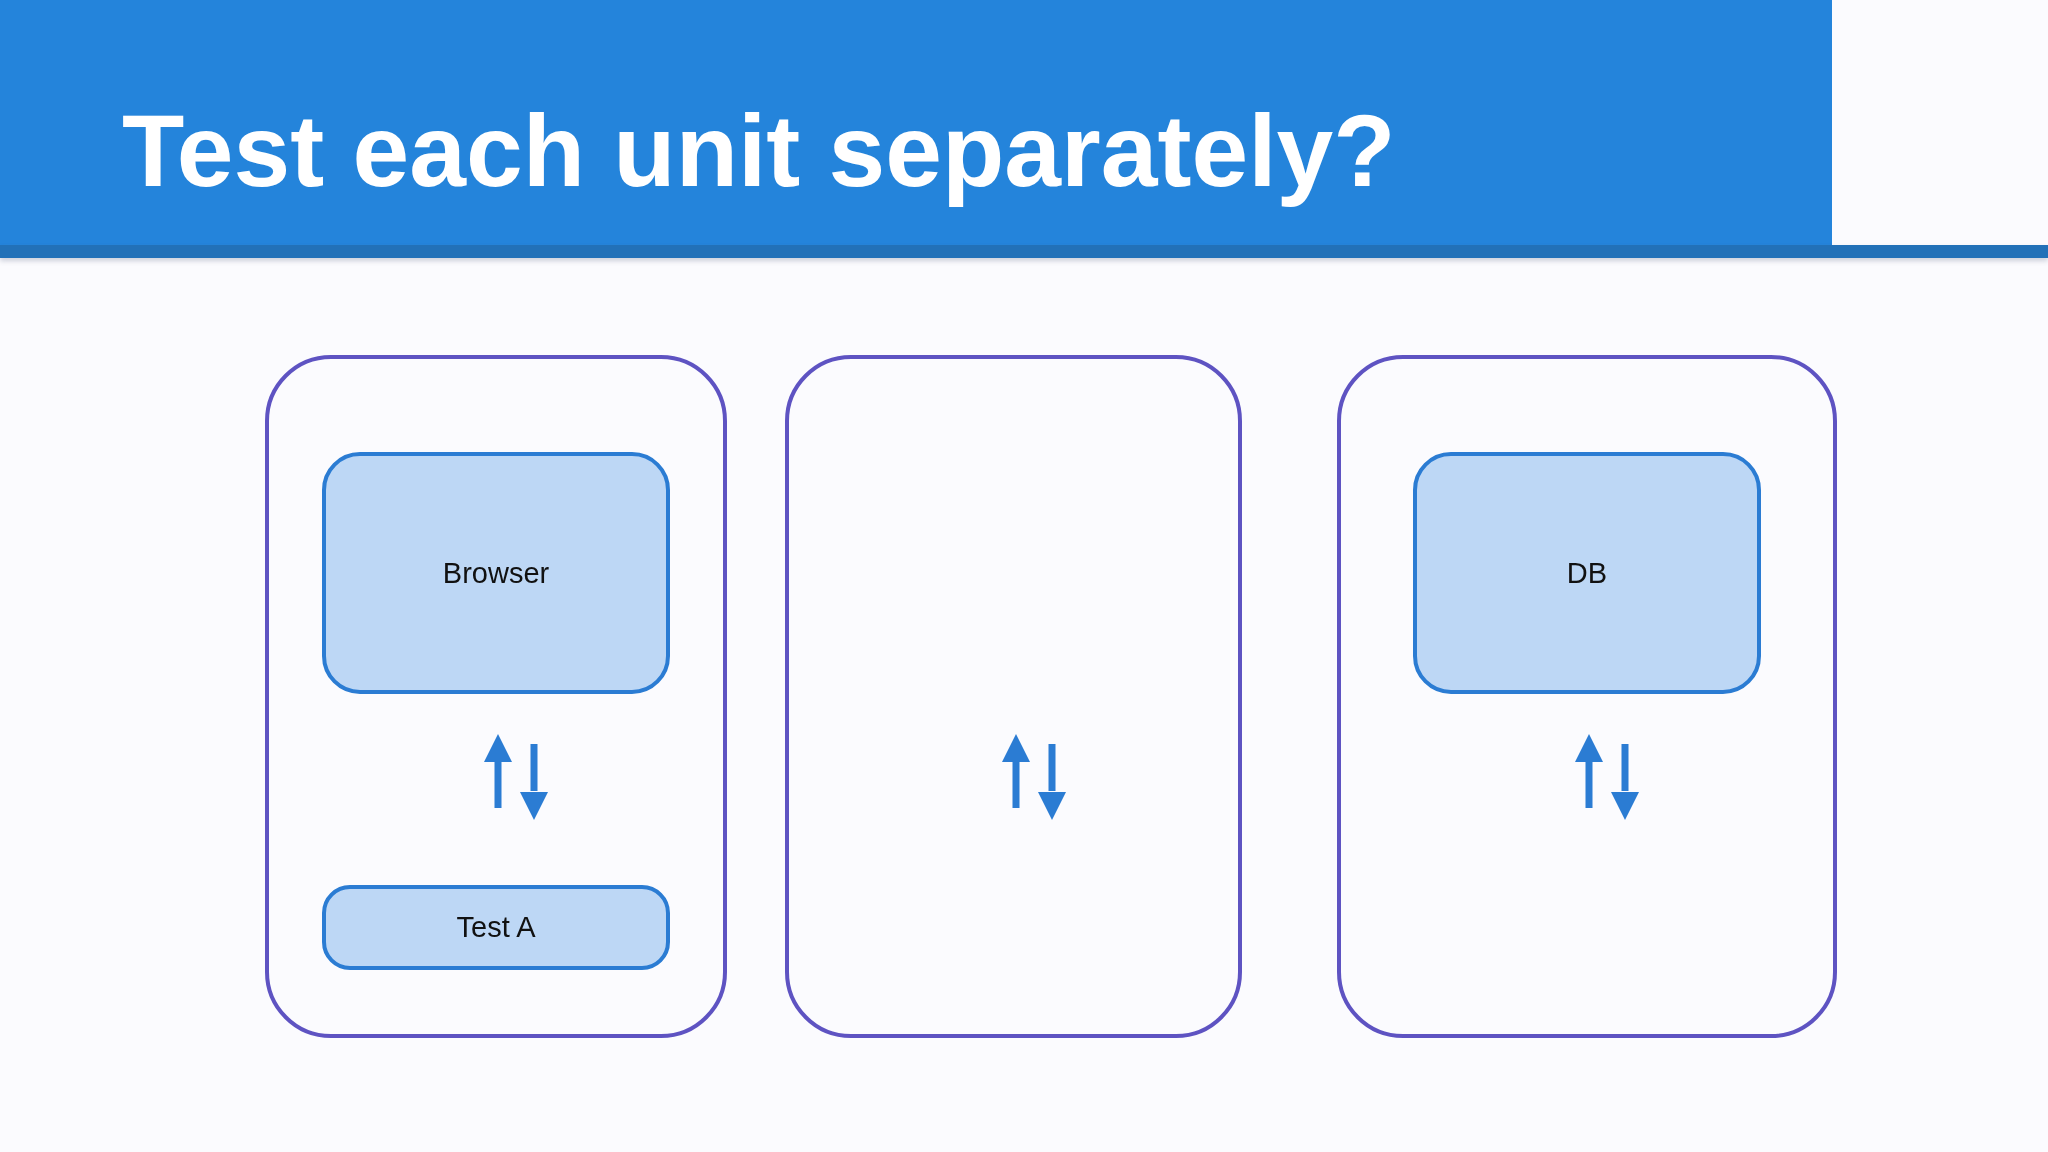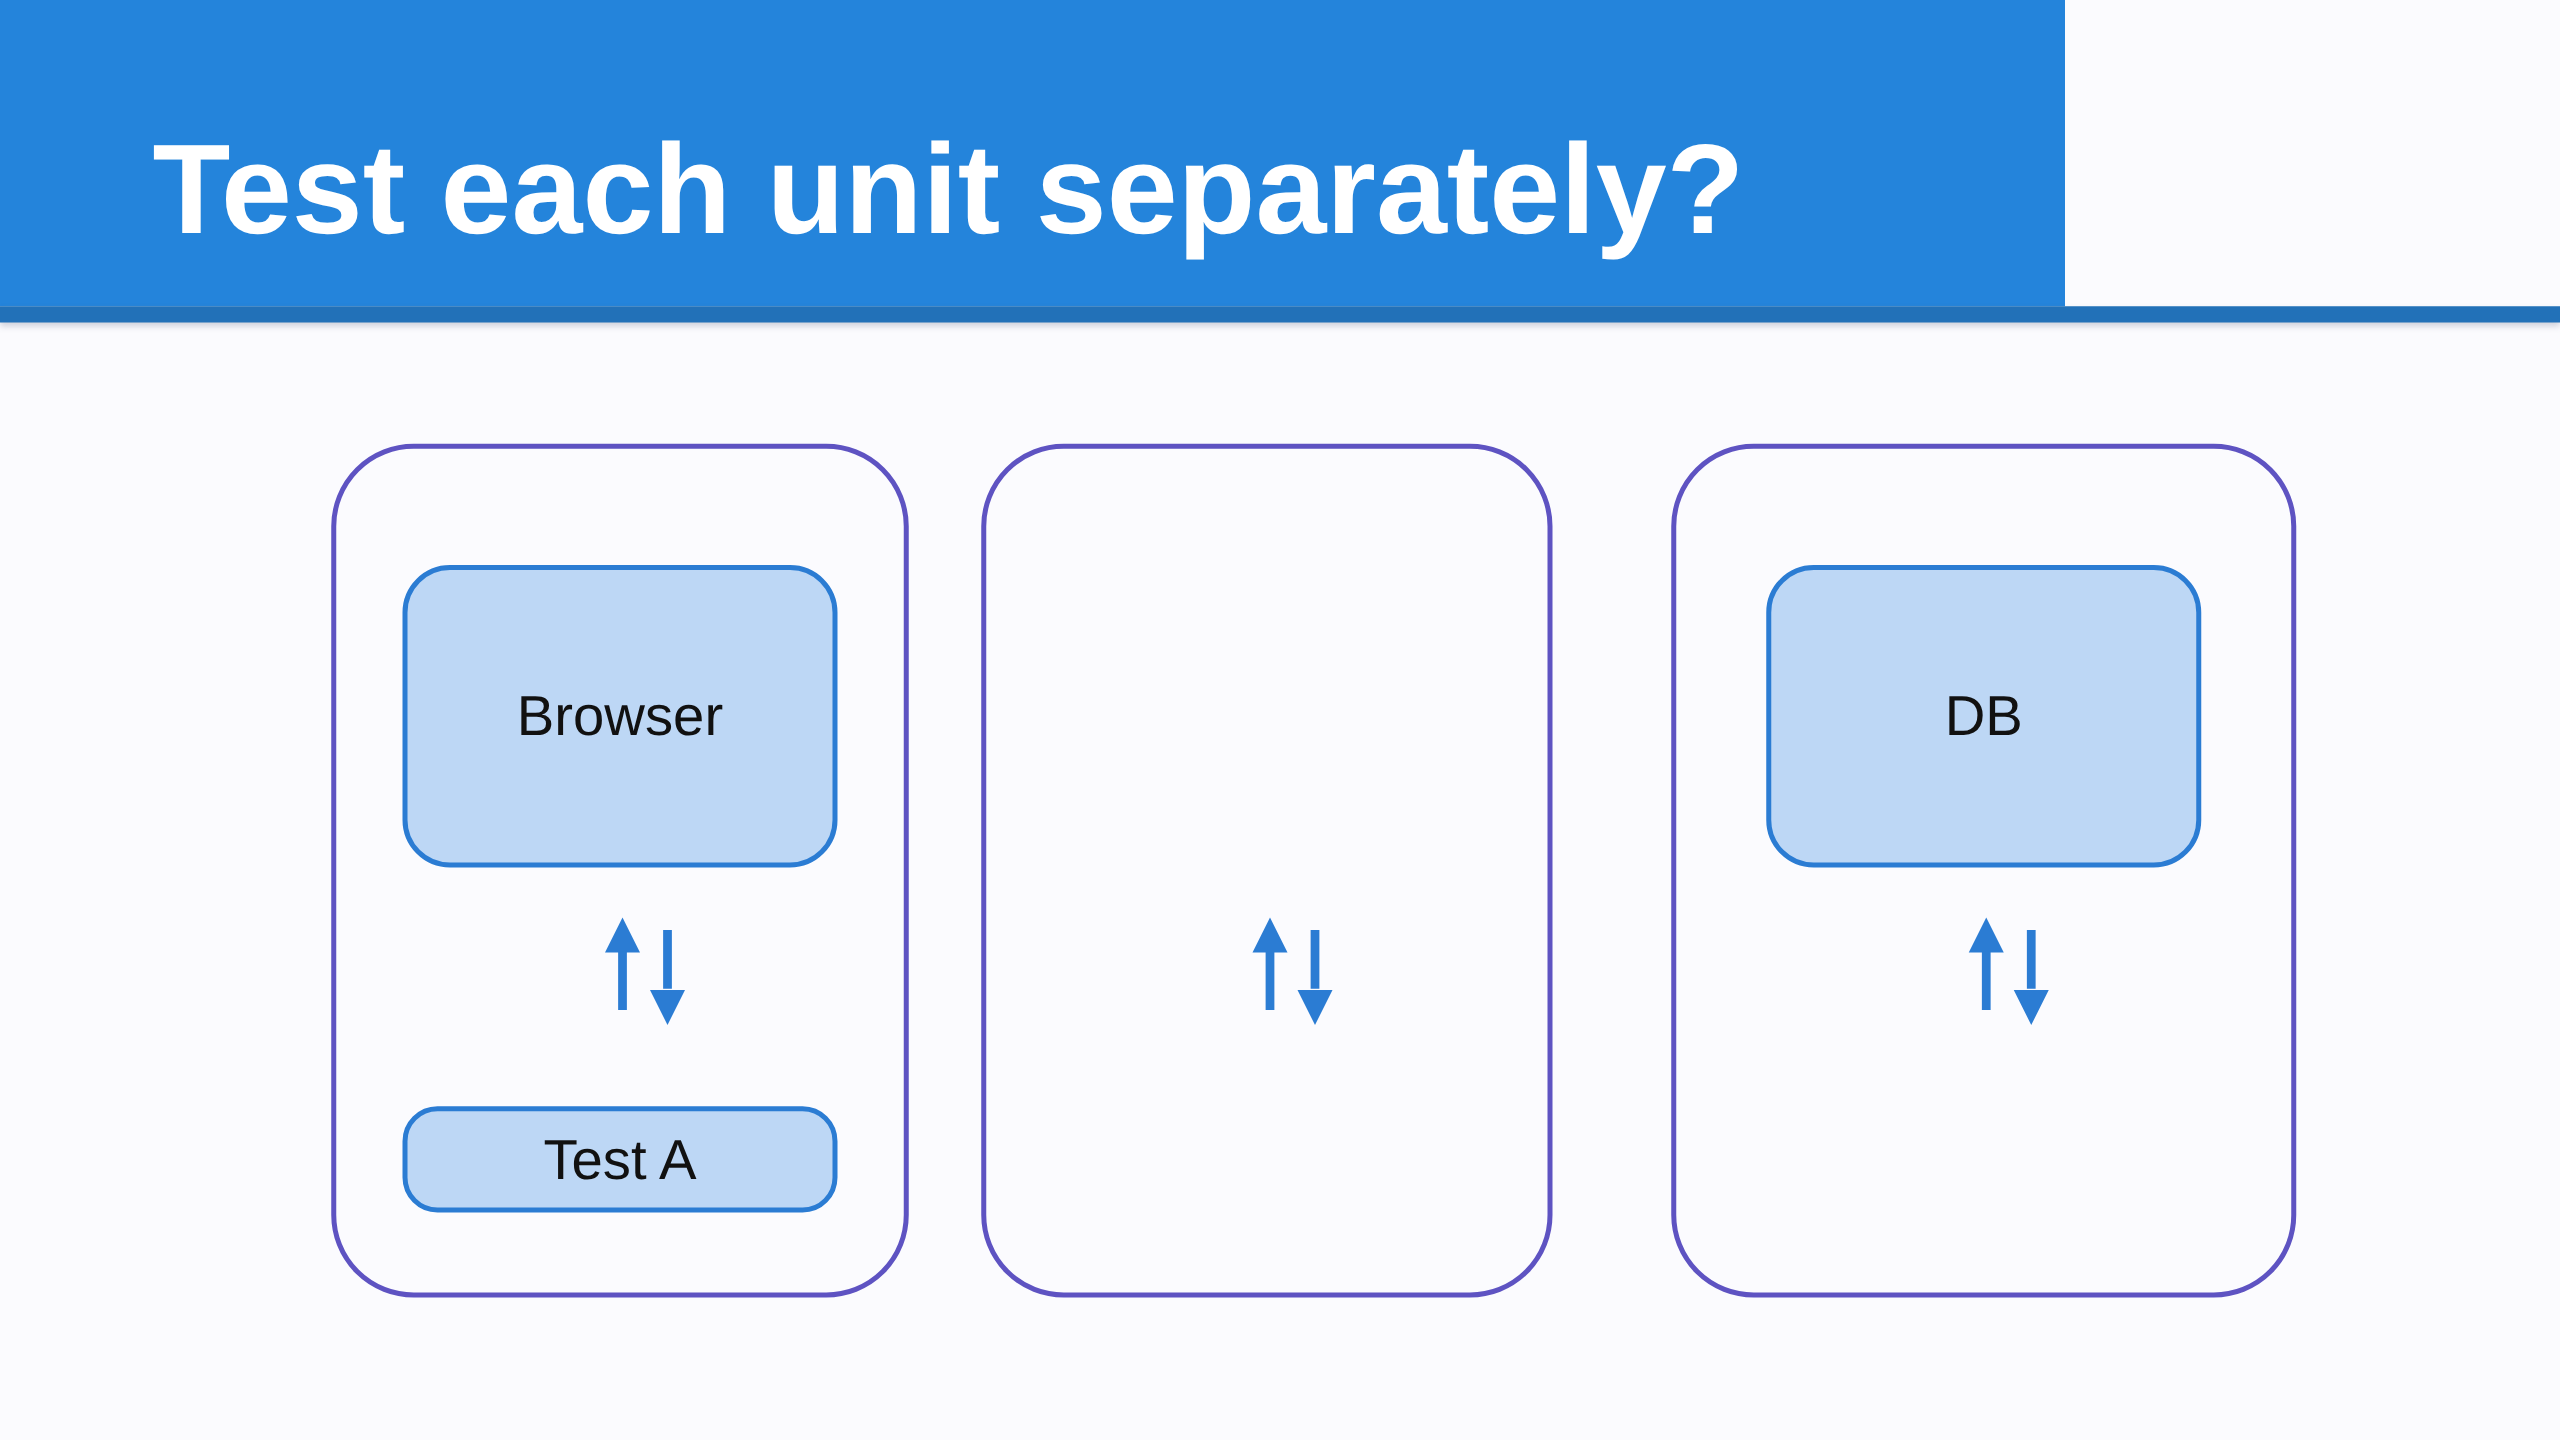--- a/index.html
+++ b/index.html
@@ -15,21 +15,21 @@
   }
   *{margin:0;padding:0;box-sizing:border-box;}
   html,body{width:2048px;height:1152px;overflow:hidden;}
   body{
     background:var(--page-bg);
     font-family:"Liberation Sans","DejaVu Sans",sans-serif;
     position:relative;
   }
   
   .banner{
-    position:absolute;left:0;top:0;width:1652px;height:245px;
+    position:absolute;left:0;top:0;width:1832px;height:245px;
     background:var(--header-bg);
   }
   .banner-strip{
     position:absolute;left:0;top:245px;width:2048px;height:13px;
     background:var(--header-strip);
     box-shadow:0 3px 5px rgba(90,100,130,0.28);
   }
   .slide-title{
     position:absolute;left:122px;top:100px;
     font-size:102px;font-weight:bold;line-height:1;
@@ -52,21 +52,21 @@
   .component-box{
     position:absolute;top:93px;left:50%;transform:translateX(-50%);
     width:348px;height:242px;
     background:var(--box-fill);
     border:4px solid var(--box-border);
     border-radius:38px;
     display:flex;align-items:center;justify-content:center;
   }
   .component-box .label,
   .test-box .label{
-    font-size:45px;color:var(--label-text);
+    font-size:29px;color:var(--label-text);
     white-space:nowrap;
   }
   .arrows{
     position:absolute;top:373px;left:50%;
     transform:translateX(calc(-50% + 20px));
     width:100px;height:90px;
   }
   .arrows svg{display:block;}
   .test-box{
     position:absolute;top:526px;left:50%;transform:translateX(-50%);

